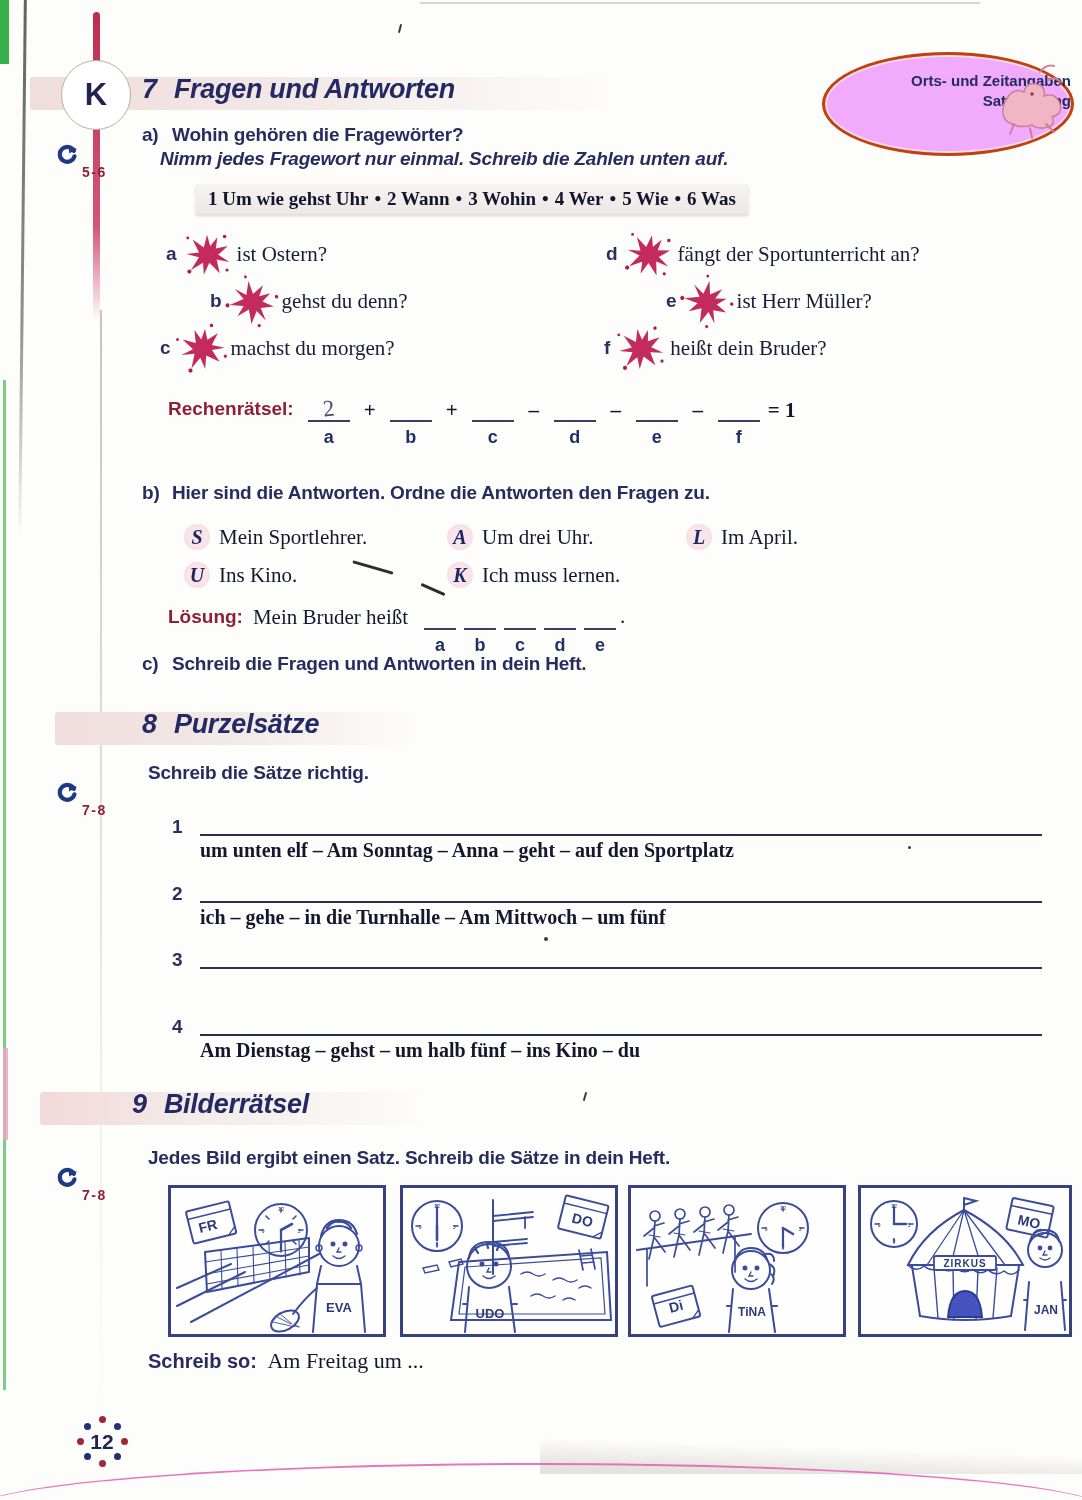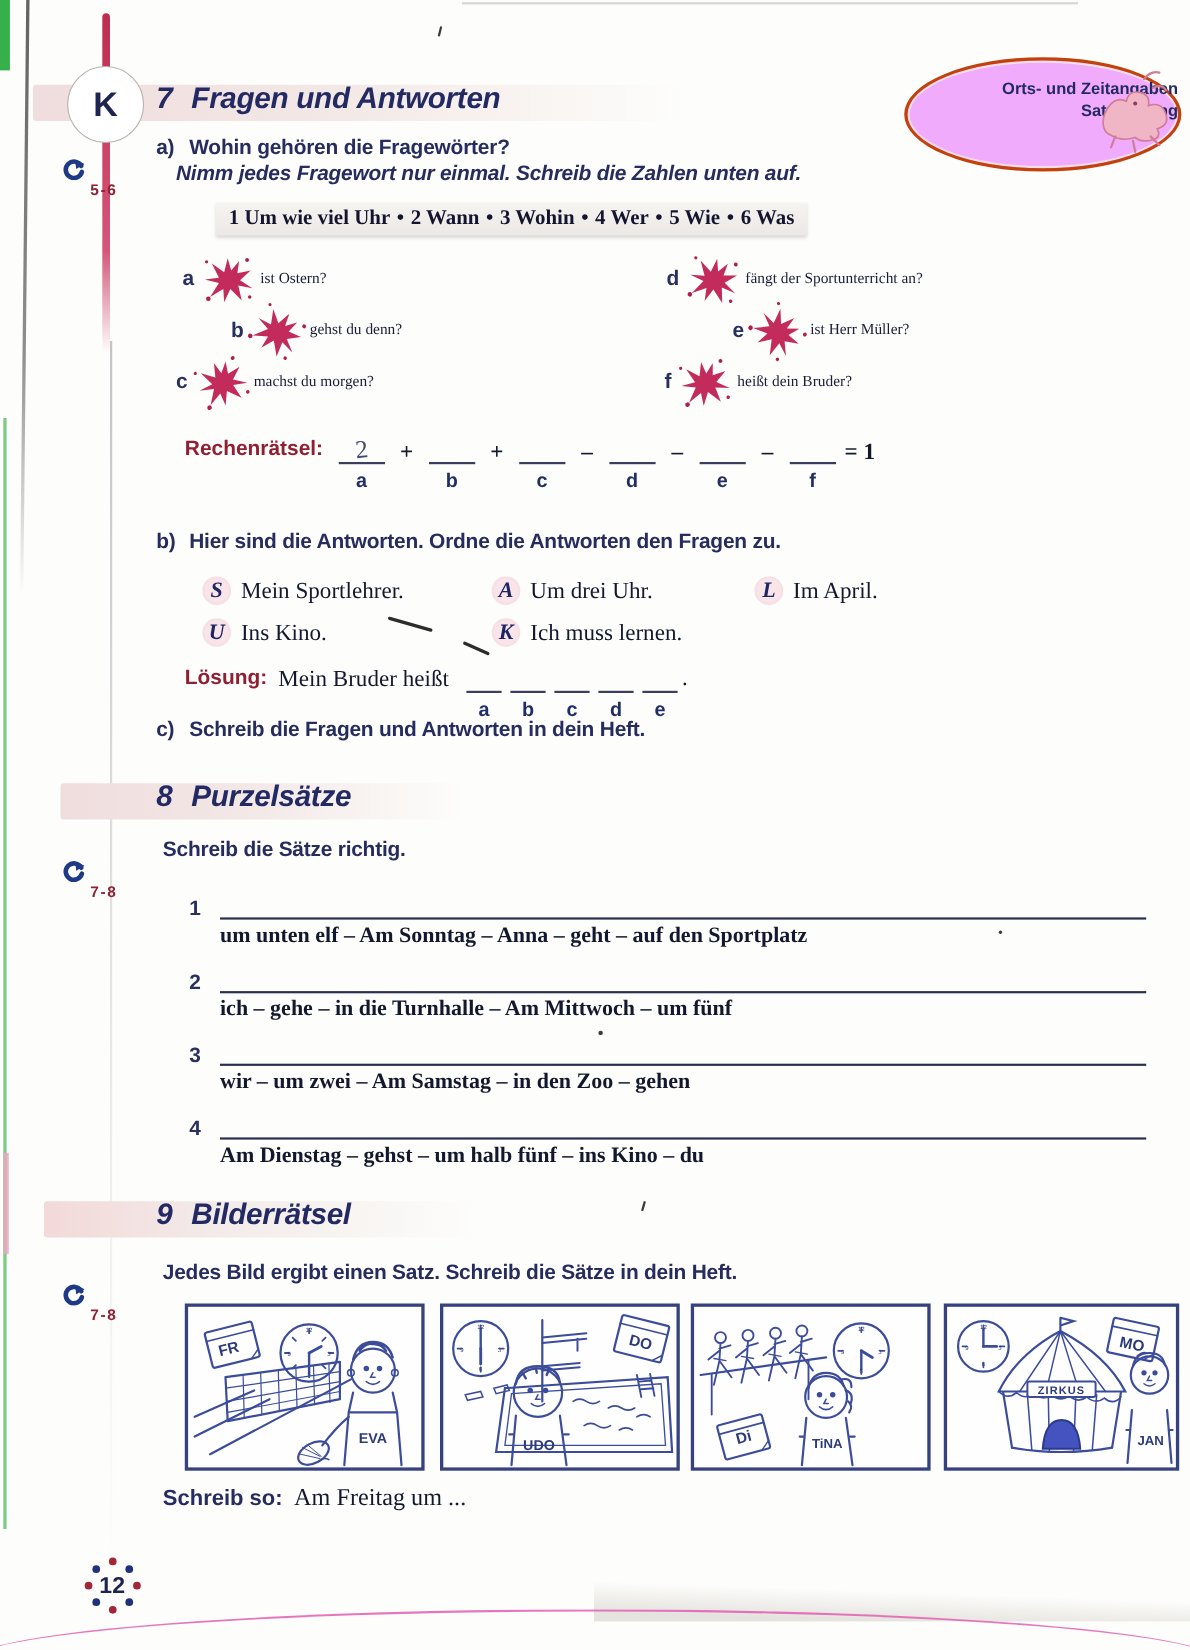--- a/index.html
+++ b/index.html
@@ -16,21 +16,21 @@
   .kicker-circle{width:68px;height:68px;border-radius:50%;background:#fff;border:1.5px solid #b8b1ae;
         display:flex;align-items:center;justify-content:center;font-size:31px;font-weight:700;color:#1e2450;}
   .badge{width:246px;height:98px;border-radius:50%;border:3px solid #c2410c;background:#f0abfc;
         box-shadow:inset 0 0 0 2px #f6dde6;text-align:right;}
   .badge-text{padding-top:16px;font-weight:700;font-size:15px;line-height:1.3;color:#232a5e;}
   .wordbox{background:linear-gradient(#f6f4f1,#ebe8e5);box-shadow:0 2px 3px rgba(120,110,110,.25);
         padding:4px 12px;font-family:"Liberation Serif",serif;font-weight:700;font-size:19px;color:#14142e;white-space:nowrap;}
   .wb-sep{margin:0 6px;}
   .q{display:flex;align-items:center;gap:6px;}
   .q-label{font-weight:700;font-size:19px;color:#283060;}
-  .q-text{font-size:14px;}
+  .q-text{font-size:21px;}
   .splat-icon{width:48px;height:48px;flex:0 0 auto;}
   .rr{display:flex;align-items:flex-start;}
   .rr-unit{display:flex;flex-direction:column;align-items:center;width:46px;margin:0 2px;}
   .rr-blank{width:42px;height:24px;border-bottom:2.5px solid #3a3e5e;text-align:center;}
   .rr-fill{display:inline-block;font-family:"Liberation Serif",serif;font-size:23px;color:#474c6e;transform:rotate(-6deg);}
   .rr-letter{margin-top:5px;font-weight:700;font-size:18px;color:#203066;}
   .rr-op{width:32px;text-align:center;font-family:"Liberation Serif",serif;font-weight:700;font-size:21px;color:#14182e;padding-top:2px;}
   .rr-res{font-family:"Liberation Serif",serif;font-weight:700;font-size:21px;color:#14182e;padding-top:2px;margin-left:4px;}
   .ans{display:flex;align-items:center;gap:9px;}
   .ans-chip{width:26px;height:26px;border-radius:50%;background:radial-gradient(circle,#f8e4e9 55%,#f2ccd7);
@@ -115,21 +115,21 @@
     <svg width="20" height="20">
         <use href="#cArrow"></use>
       </svg>
     <span class="track-num">5-6</span>
   </div>
   <div class="abs sans-instr" style="left:142px;top:124px;">a)</div>
   <div class="abs sans-instr" style="left:172px;top:124px;">Wohin gehören die Fragewörter?</div>
   <div class="abs sans-instr" style="left:160px;top:148px;font-style:italic;">Nimm jedes Fragewort nur einmal. Schreib die Zahlen unten auf.</div>
 
   <div class="abs wordbox" style="left:196px;top:184px;">
-    <b>1</b> <span>Um wie viel Uhr</span><span class="wb-sep">•</span><b>2</b> <span>Wann</span><span class="wb-sep">•</span><b>3</b> <span>Wohin</span><span class="wb-sep">•</span><b>4</b> <span>Wer</span><span class="wb-sep">•</span><b>5</b> <span>Wie</span><span class="wb-sep">•</span><b>6</b> <span>Was</span>
+    <b>1</b> <span>Um wie gehst Uhr</span><span class="wb-sep">•</span><b>2</b> <span>Wann</span><span class="wb-sep">•</span><b>3</b> <span>Wohin</span><span class="wb-sep">•</span><b>4</b> <span>Wer</span><span class="wb-sep">•</span><b>5</b> <span>Wie</span><span class="wb-sep">•</span><b>6</b> <span>Was</span>
   </div>
 
   <div class="abs q" style="left:166px;top:230px;">
     <span class="q-label">a</span>
     <svg class="splat-icon">
         <use href="#splat"></use>
       </svg>
     <span class="q-text serif">ist Ostern?</span>
   </div>
   <div class="abs q" style="left:210px;top:277px;">
@@ -274,30 +274,29 @@
     <div class="p-words">um unten elf – Am Sonntag – Anna – geht – auf den Sportplatz</div>
   </div>
   <div class="abs p-item" style="left:172px;top:881px;">
     <span class="p-num">2</span>
     <div class="p-line"></div>
     <div class="p-words">ich – gehe – in die Turnhalle – Am Mittwoch – um fünf</div>
   </div>
   <div class="abs p-item" style="left:172px;top:947px;">
     <span class="p-num">3</span>
     <div class="p-line"></div>
-    <div class="p-words">wir – um zwei – Am Samstag – in den Zoo – gehen</div>
   </div>
   <div class="abs p-item" style="left:172px;top:1014px;">
     <span class="p-num">4</span>
     <div class="p-line"></div>
     <div class="p-words">Am Dienstag – gehst – um halb fünf – ins Kino – du</div>
   </div>
 
   <div class="abs band" style="left:40px;top:1092px;width:392px;height:33px;background:linear-gradient(90deg,#f3d9d9 0%,#f2ebe9 40%,rgba(243,238,236,0) 100%);"></div>
-  <div class="abs heading" style="left:142px;top:1089px;">
+  <div class="abs heading" style="left:132px;top:1089px;">
     <span>9</span>
     <span style="margin-left:10px;">Bilderrätsel</span>
   </div>
   <div class="abs track" style="left:57px;top:1150px;">
     <svg width="20" height="20">
         <use href="#cArrow"></use>
       </svg>
     <span class="track-num">7-8</span>
   </div>
   <div class="abs sans-instr" style="left:148px;top:1147px;">Jedes Bild ergibt einen Satz. Schreib die Sätze in dein Heft.</div>

